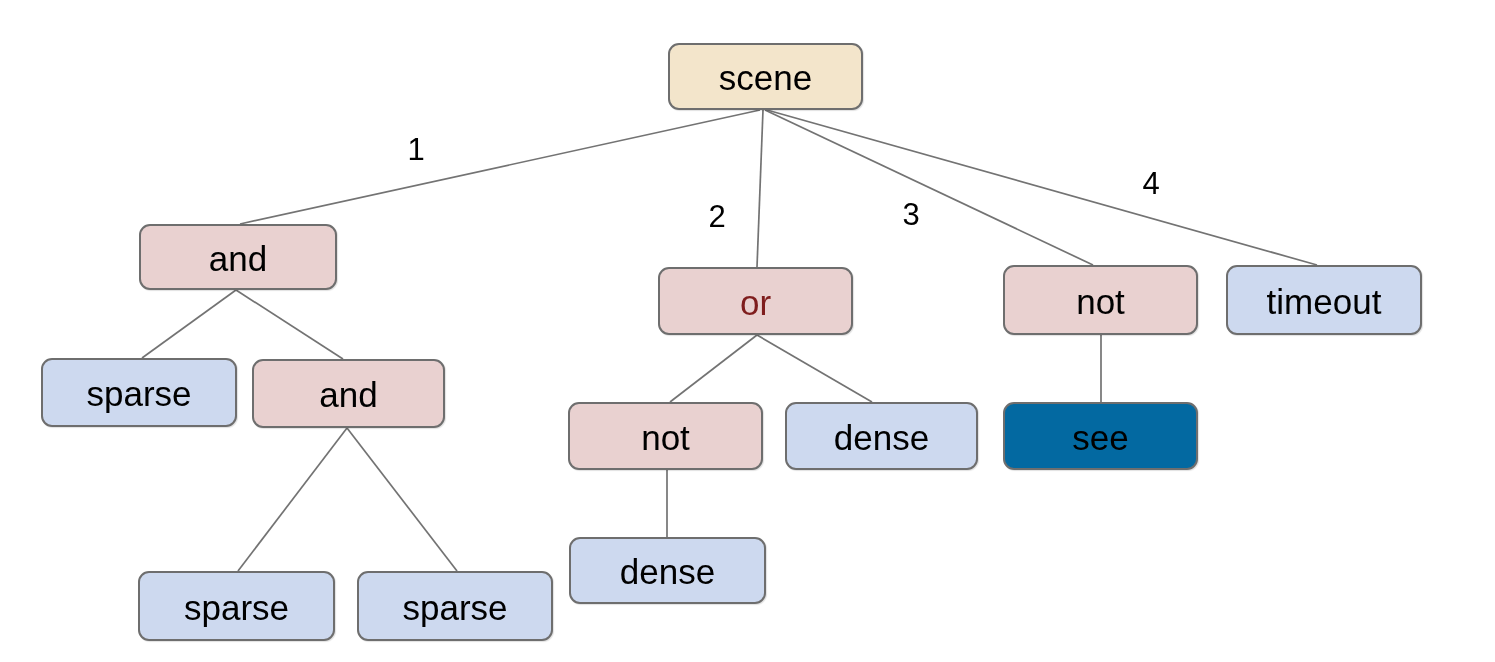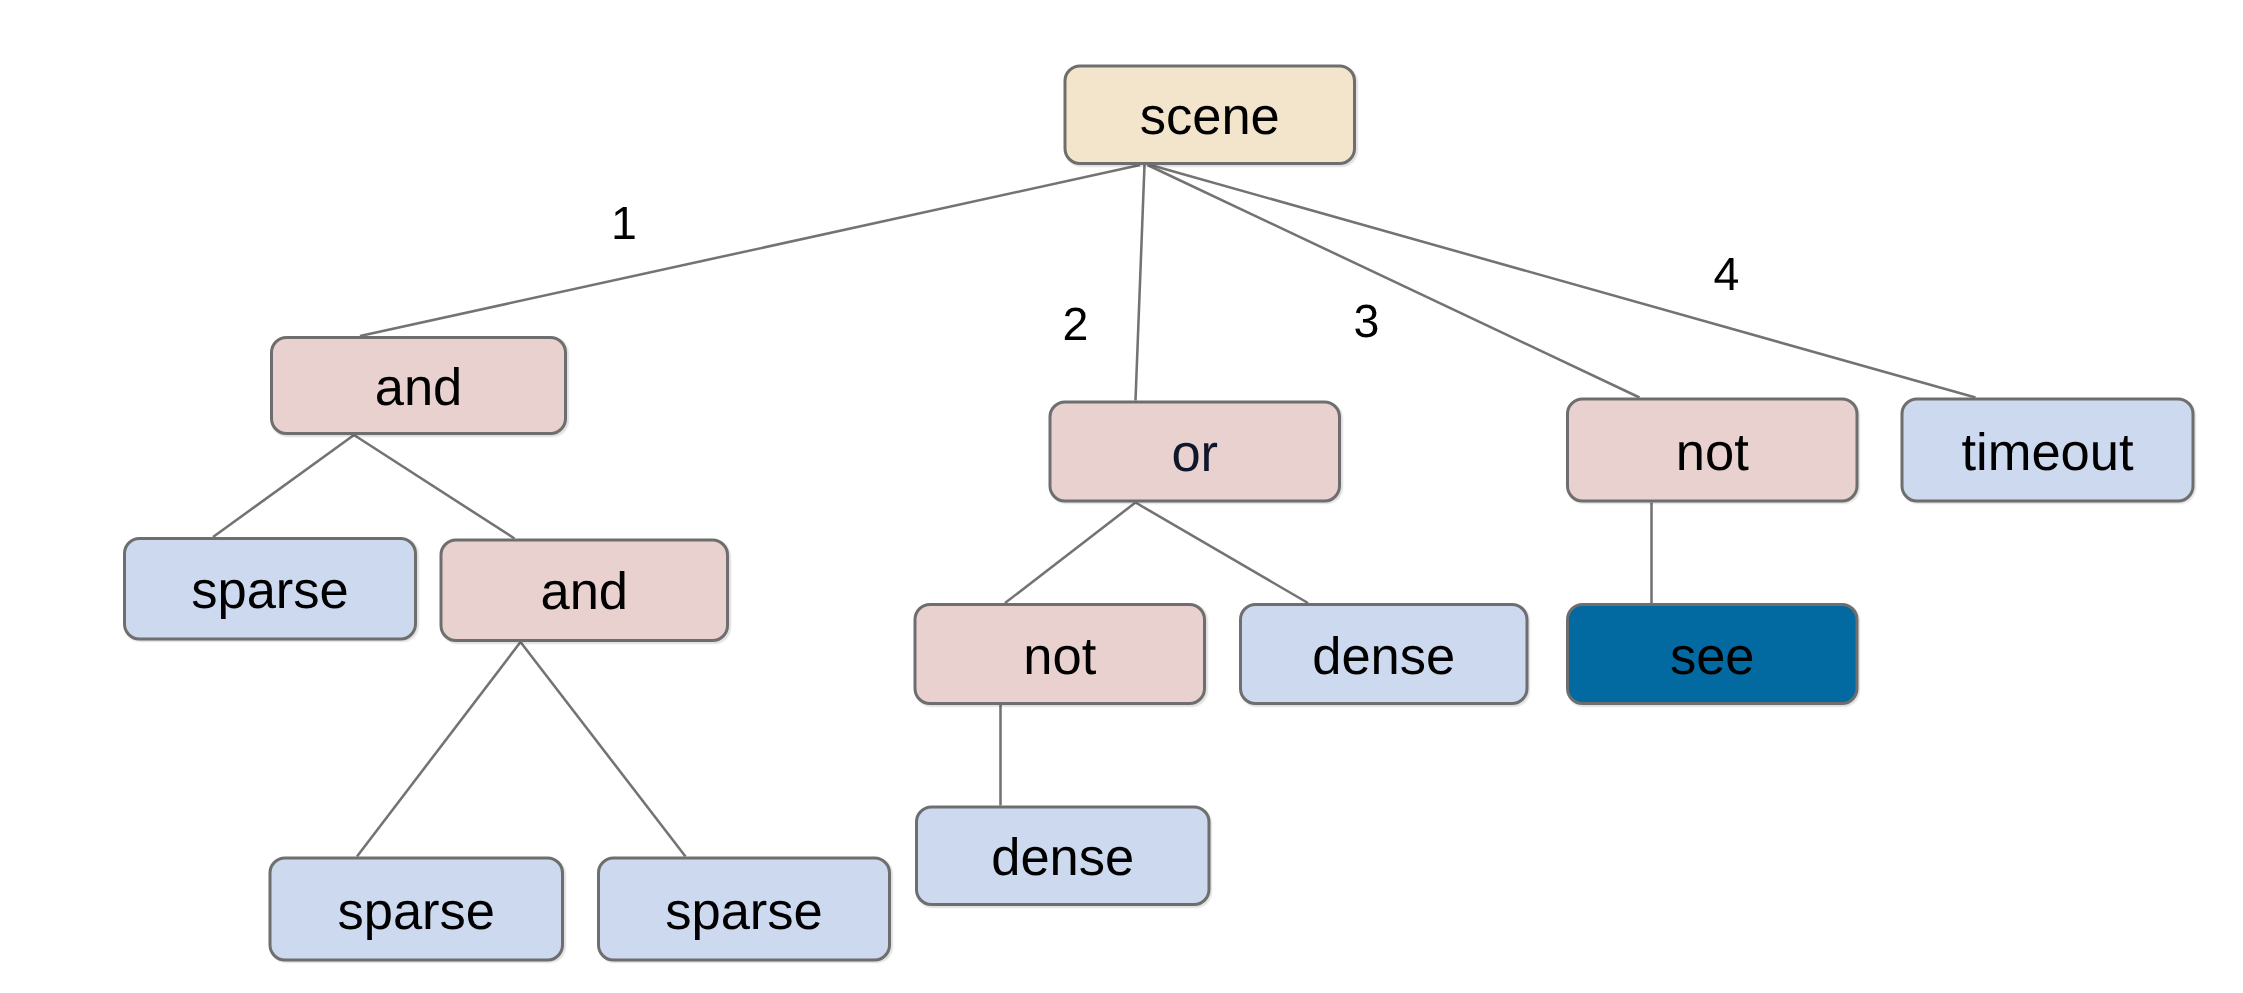--- a/index.html
+++ b/index.html
@@ -27,21 +27,20 @@
     position: absolute;
     box-sizing: border-box;
     border: 2px solid #0ea5e9;
     border-radius: 11px;
     display: flex;
     align-items: center;
     justify-content: center;
     font-size: 35px;
     color: #000000;
     box-shadow: 1px 1px 1px rgba(0,0,0,0.12);
-    margin-left: 41px;
   }
   .node span {
     line-height: 1;
     transform: translateY(1px);
   }
   .edge-label {
     font-size: 31px;
     fill: #000000;
     font-family: "Liberation Sans", sans-serif;
   }
@@ -68,21 +67,21 @@
       <line x1="667" y1="470" x2="667" y2="537" stroke="#737373" stroke-width="1.7"></line>
       <line x1="1101" y1="335" x2="1101" y2="402" stroke="#737373" stroke-width="1.7"></line>
     </svg>
   <div id="nodes-layer">
       <div class="node" style="left: 668px; top: 43px; width: 195px; height: 67px; background: rgb(243, 229, 203); border-color: rgb(110, 110, 110); color: rgb(0, 0, 0);">
         <span>scene</span>
       </div>
       <div class="node" style="left: 139px; top: 224px; width: 198px; height: 66px; background: rgb(233, 209, 208); border-color: rgb(110, 110, 110); color: rgb(0, 0, 0);">
         <span>and</span>
       </div>
-      <div class="node" style="left: 658px; top: 267px; width: 195px; height: 68px; background: rgb(233, 209, 208); border-color: rgb(110, 110, 110); color: #0f172a;">
+      <div class="node" style="left: 658px; top: 267px; width: 195px; height: 68px; background: rgb(233, 209, 208); border-color: rgb(110, 110, 110); color: #7f1d1d;">
         <span>or</span>
       </div>
       <div class="node" style="left: 1003px; top: 265px; width: 195px; height: 70px; background: rgb(233, 209, 208); border-color: rgb(110, 110, 110); color: rgb(0, 0, 0);">
         <span>not</span>
       </div>
       <div class="node" style="left: 1226px; top: 265px; width: 196px; height: 70px; background: rgb(205, 217, 239); border-color: rgb(110, 110, 110); color: rgb(0, 0, 0);">
         <span>timeout</span>
       </div>
       <div class="node" style="left: 41px; top: 358px; width: 196px; height: 69px; background: rgb(205, 217, 239); border-color: rgb(110, 110, 110); color: rgb(0, 0, 0);">
         <span>sparse</span>

